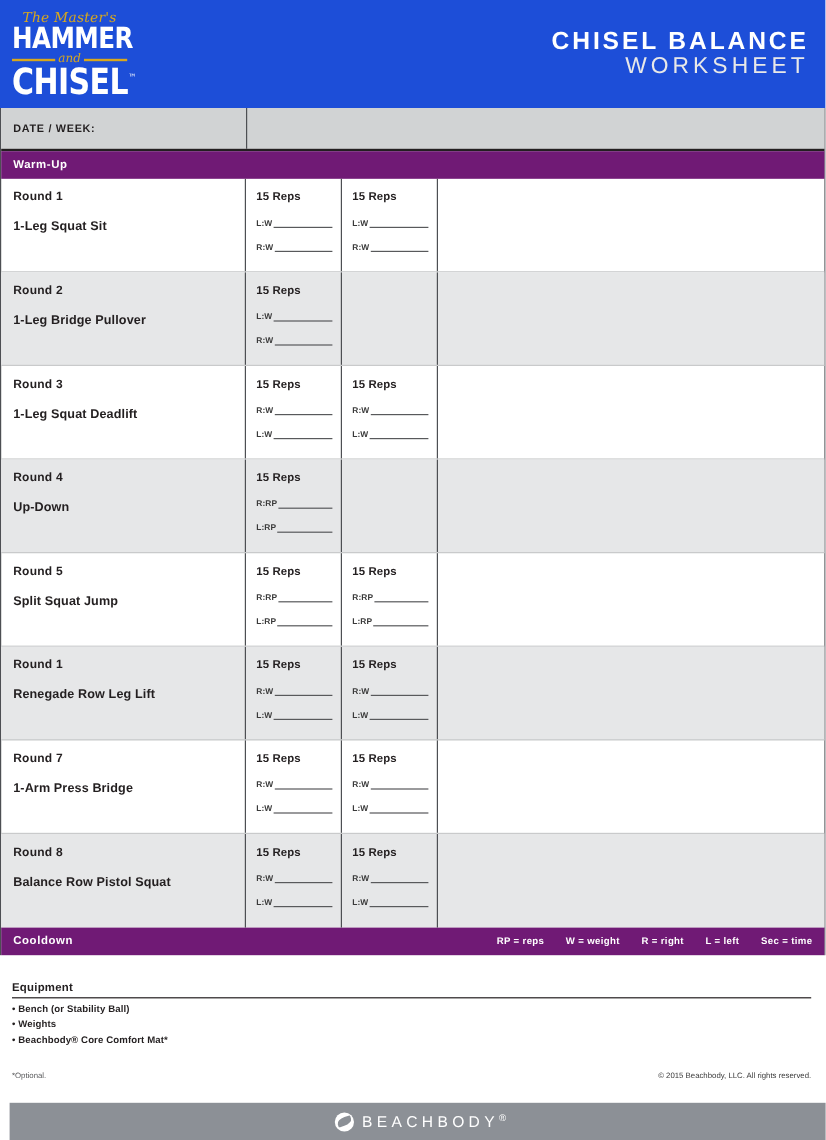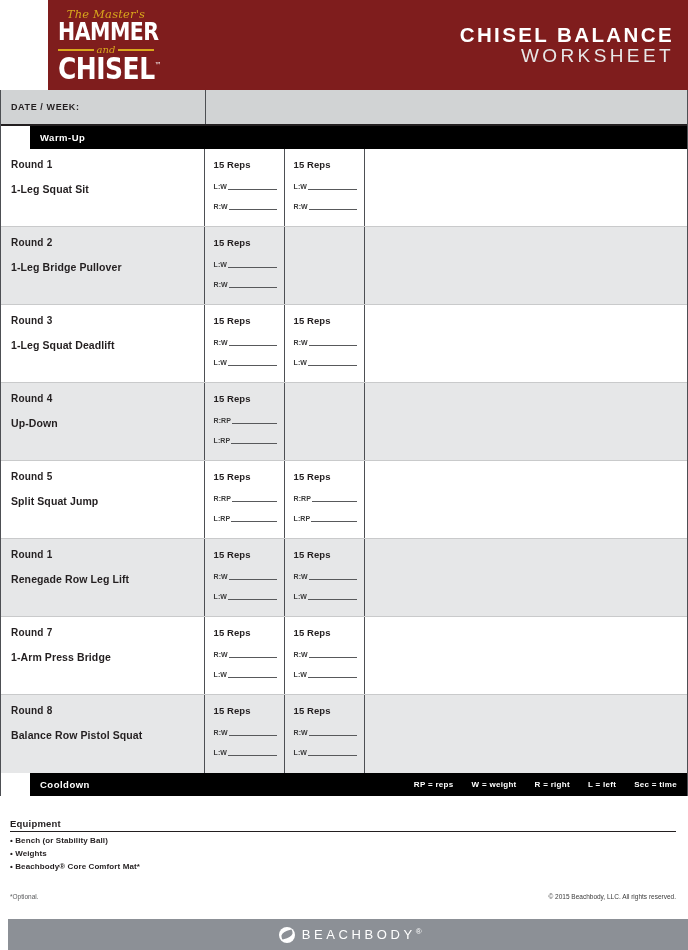--- a/index.html
+++ b/index.html
@@ -12,28 +12,27 @@
     height: 950px;
     font-family: "Liberation Sans", sans-serif;
     color: #231f20;
     overflow: hidden;
     position: relative;
   }
 
   
   .header {
     height: 90px;
-    background: #7f1d1d;
+    background: #1d4ed8;
     position: relative;
     display: flex;
     align-items: center;
     justify-content: space-between;
     box-sizing: border-box;
     padding: 0 14px 0 10px;
-    margin-left: 48px;
   }
   .logo {
     width: 96px;
     text-align: center;
     line-height: 1;
     user-select: none;
   }
   .logo-script {
     color: #d9a81c;
     font-family: "DejaVu Serif", serif;
@@ -119,30 +118,29 @@
     display: flex;
     align-items: center;
     padding-left: 10px;
     font-size: 9px;
     font-weight: bold;
     letter-spacing: .6px;
   }
   .date-field { flex: 1; }
 
   .band {
-    background: #000000;
+    background: #701a75;
     color: #ffffff;
     font-size: 9.5px;
     font-weight: bold;
     letter-spacing: .5px;
     padding: 6px 10px;
     display: flex;
     align-items: center;
     justify-content: space-between;
-    margin-left: 29px;
   }
   .band-legend {
     font-size: 8px;
     font-weight: bold;
     letter-spacing: .3px;
     display: flex;
     gap: 18px;
   }
 
   .ex-row {

